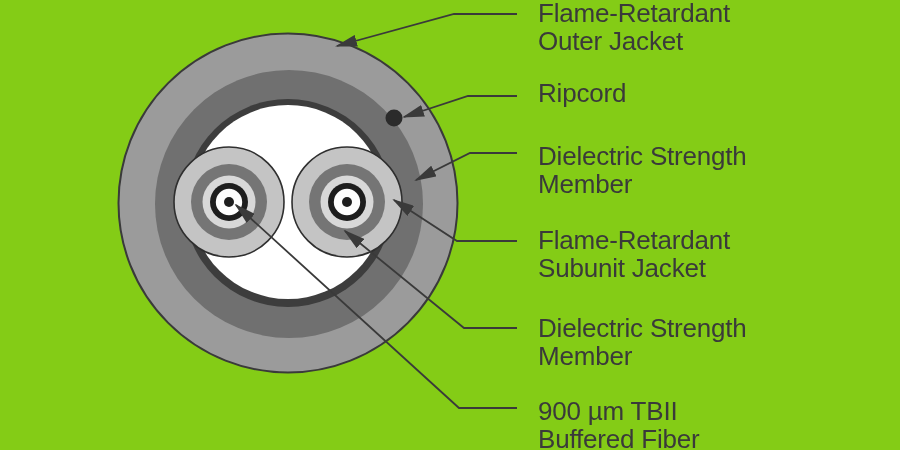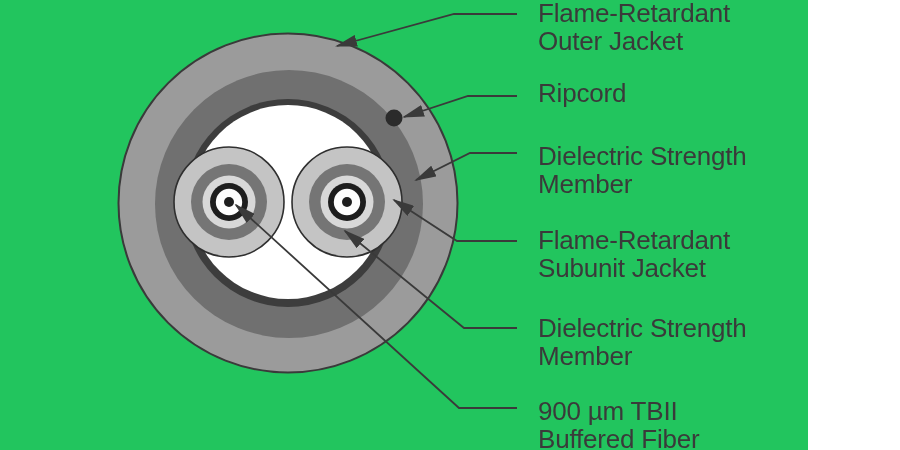--- a/index.html
+++ b/index.html
@@ -2,23 +2,23 @@
 <html><head>
 <meta charset="utf-8">
 <style>
   html, body {
     margin: 0;
     padding: 0;
     background: #ffffff;
   }
   .stage {
     position: relative;
-    width: 808px;
+    width: 900px;
     height: 450px;
-    background: #22c55e;
+    background: #84cc16;
     overflow: hidden;
   }
   svg { display: block; }
   .lbl {
     font-family: "Liberation Sans", sans-serif;
     font-size: 26px;
     letter-spacing: -0.2px;
   }
 </style>
 </head>

